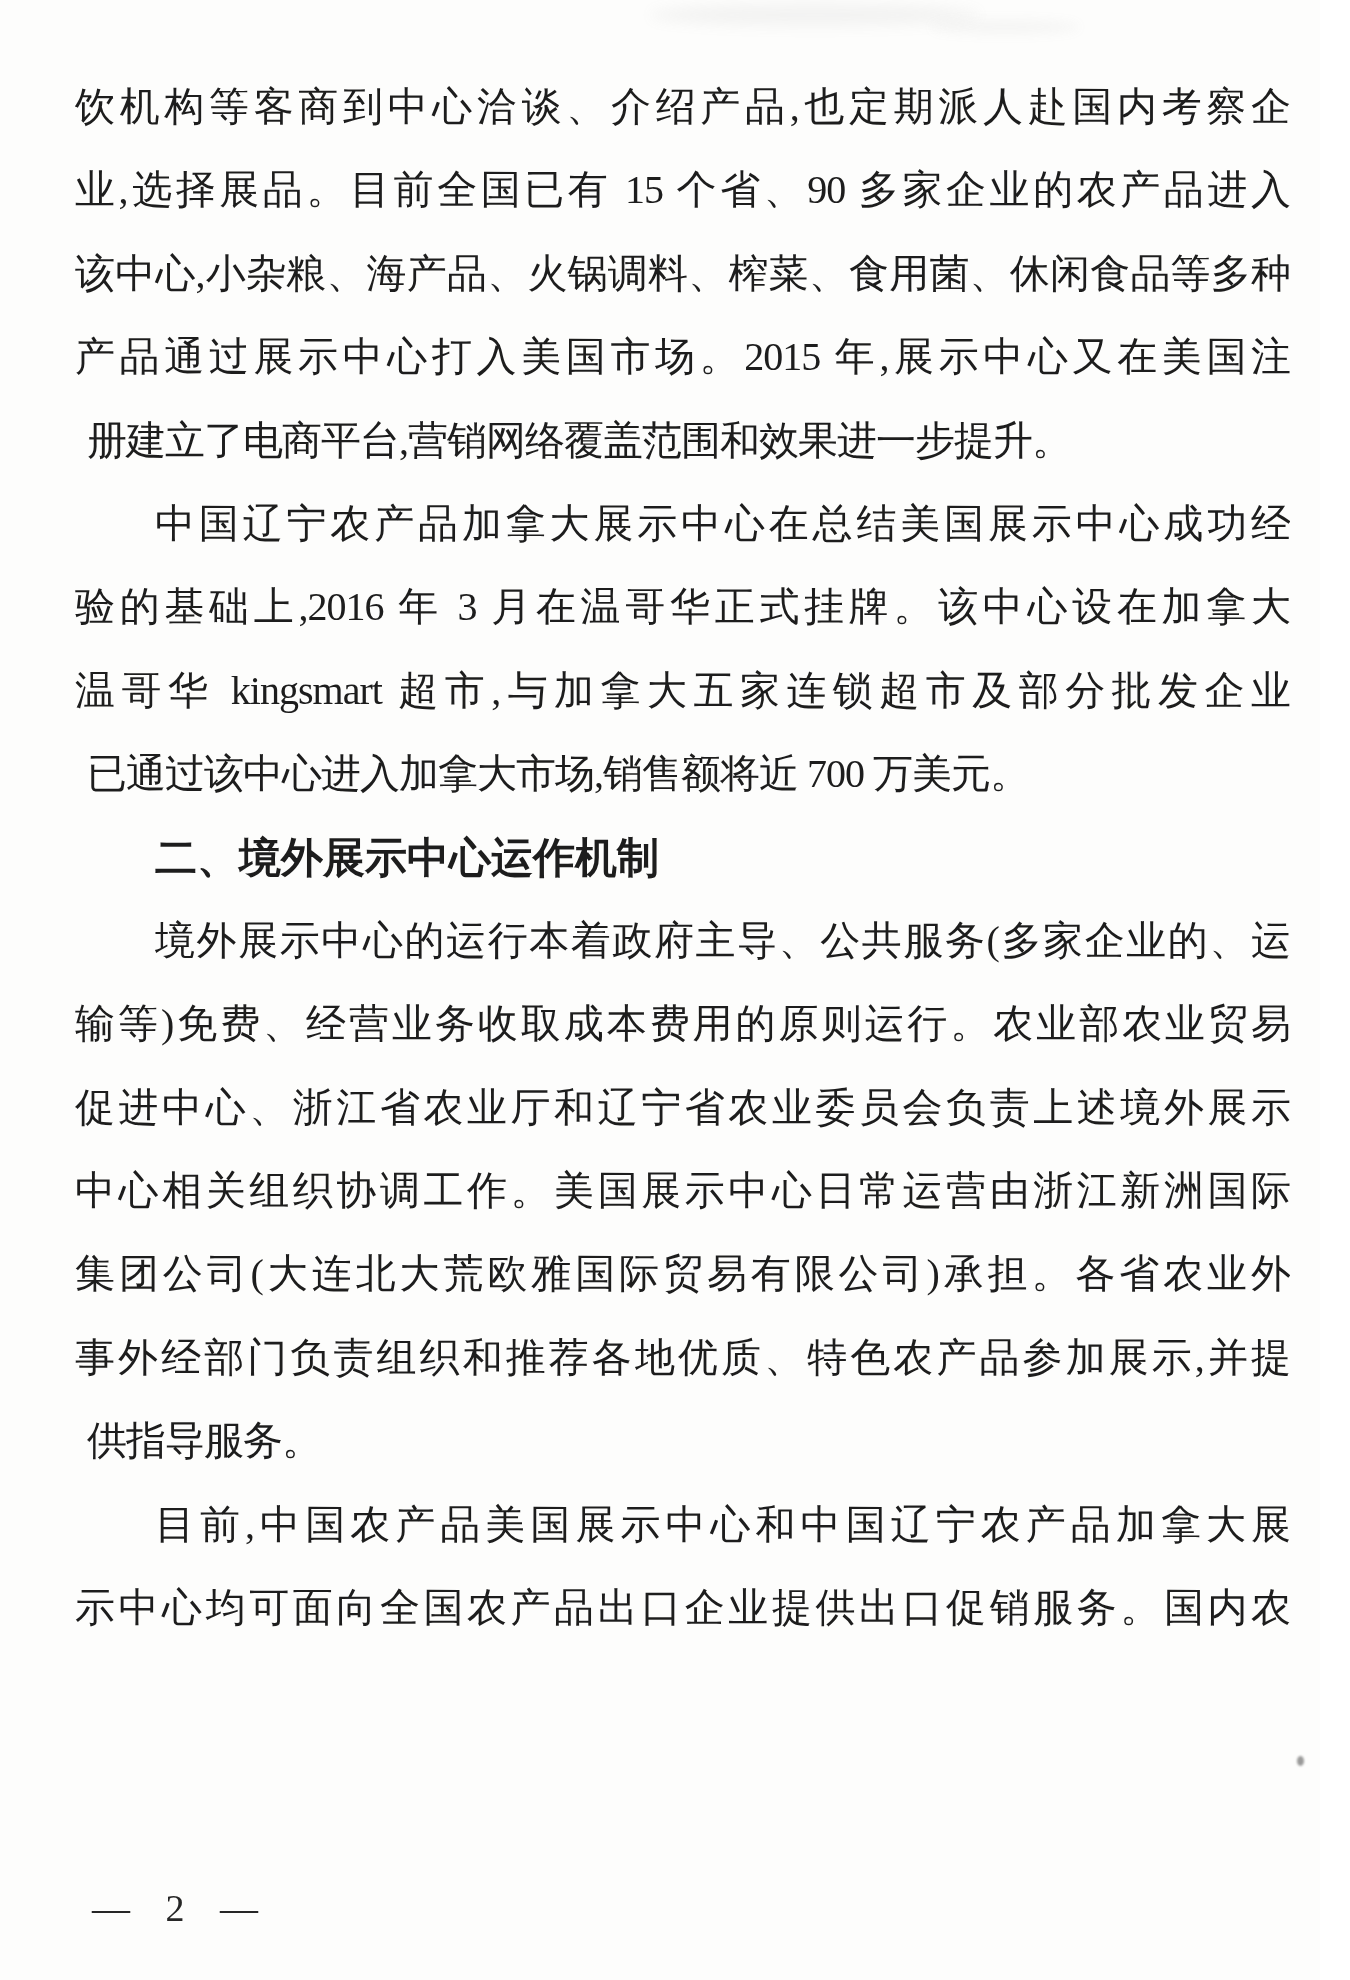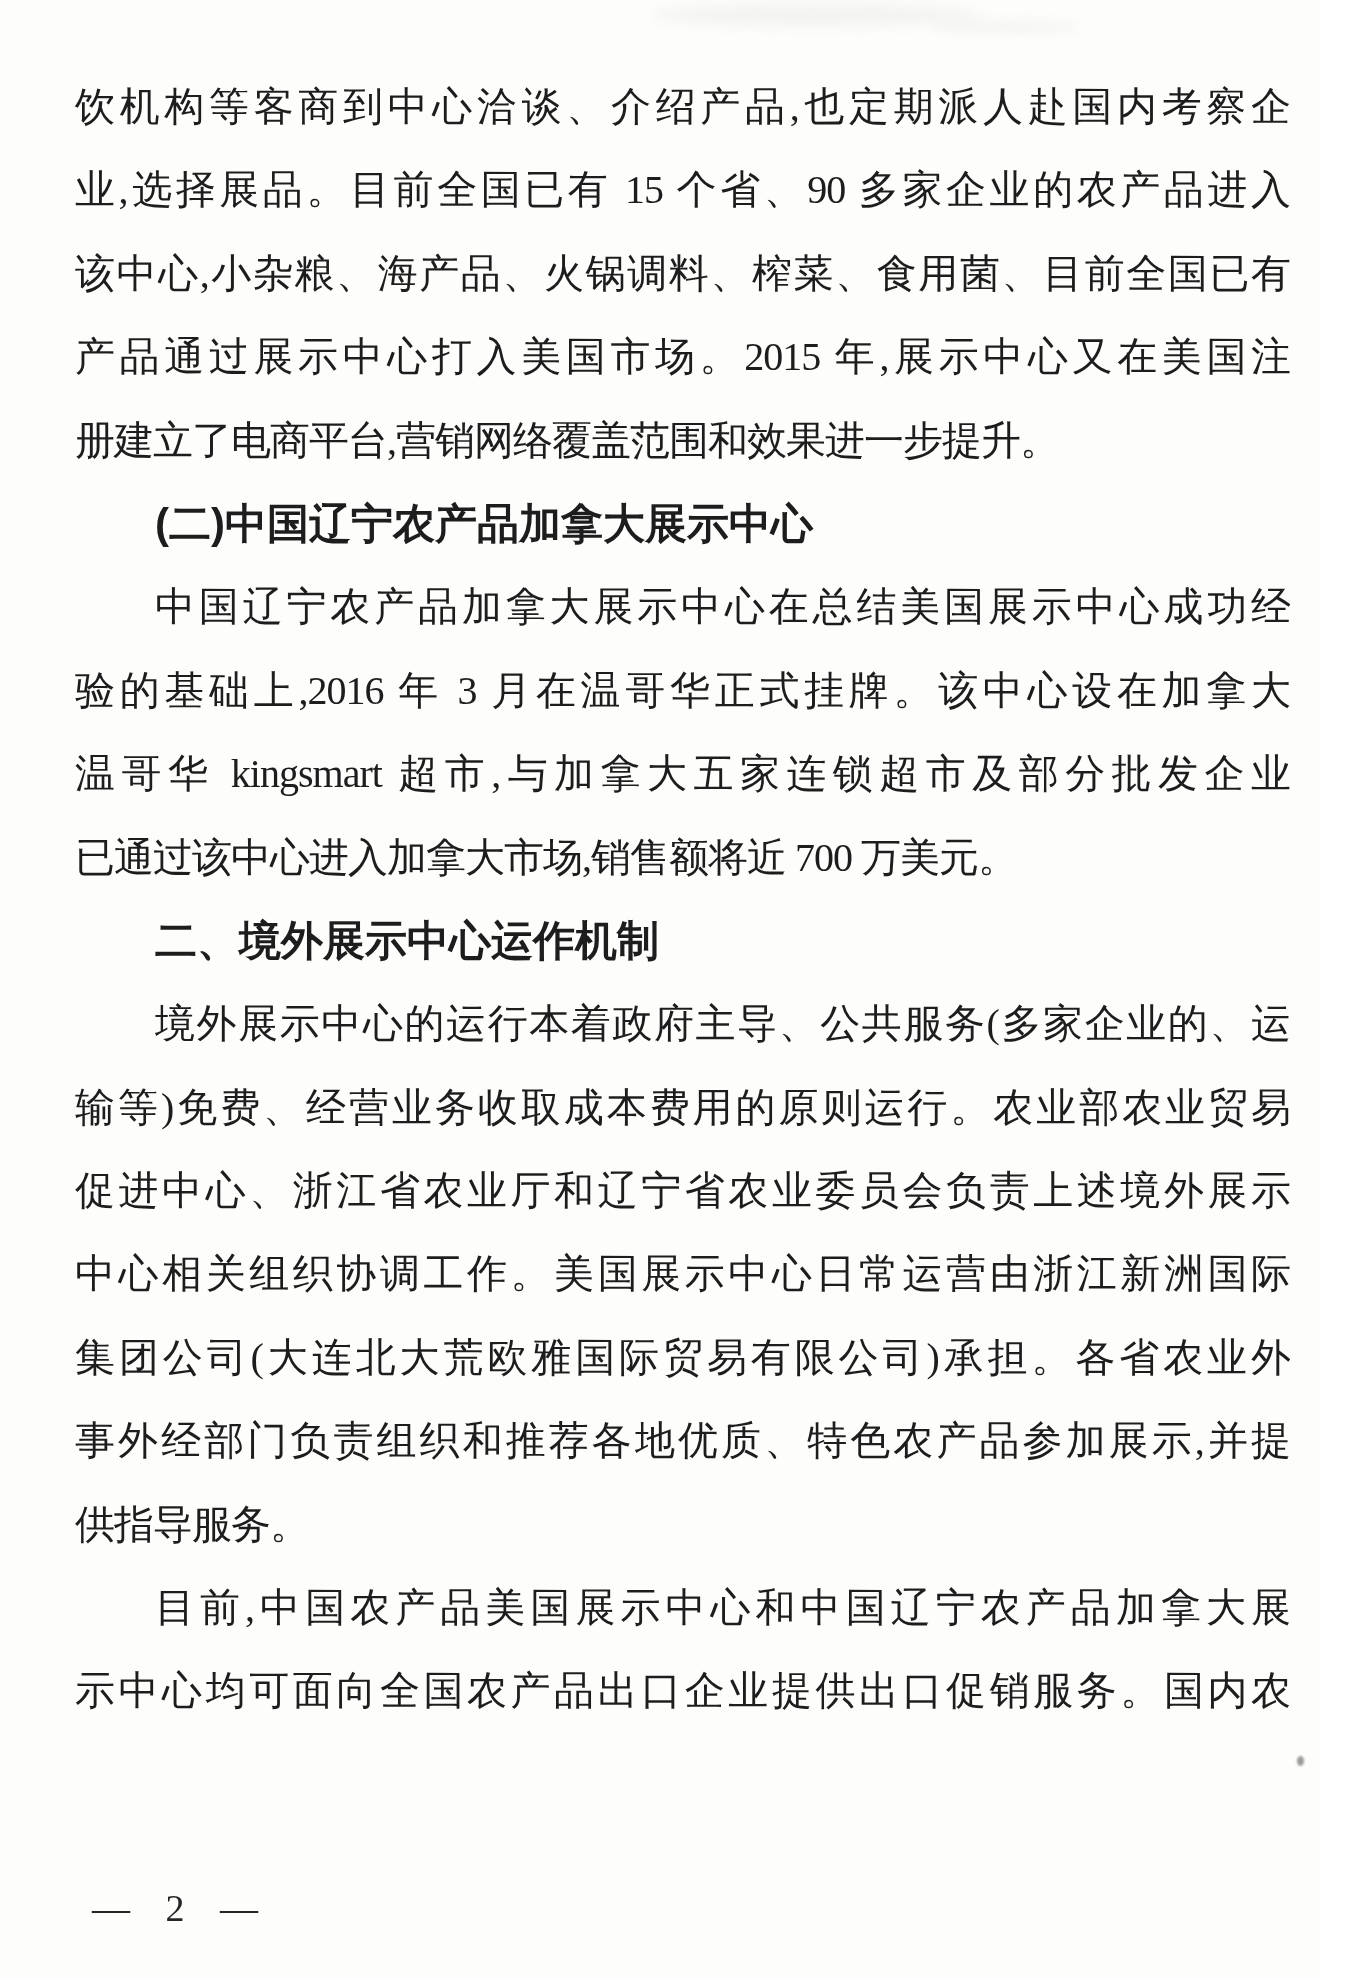--- a/index.html
+++ b/index.html
@@ -31,20 +31,21 @@
     color: #1d1d1d;
     text-align: justify;
     text-align-last: justify;
     text-justify: inter-character;
     overflow: hidden;
   }
 
   .line.end {
     text-align: left;
     text-align-last: left;
+    margin-left: 12px;
   }
 
   .line.indent {
     text-indent: 80px;
   }
 
   .line.heading {
     font-family: "Liberation Sans", sans-serif;
     font-weight: 700;
     font-size: 42px;
@@ -84,24 +85,23 @@
 
 <div class="page">
 
   <div class="scan-artifact artifact-top-1"></div>
   <div class="scan-artifact artifact-top-2"></div>
   <div class="scan-artifact artifact-dot"></div>
 
   <div class="content">
     <div class="line fill">饮机构等客商到中心洽谈、介绍产品,也定期派人赴国内考察企</div>
     <div class="line fill">业,选择展品。目前全国已有 15 个省、90 多家企业的农产品进入</div>
-    <div class="line fill">该中心,小杂粮、海产品、火锅调料、榨菜、食用菌、目前全国已有</div>
+    <div class="line fill">该中心,小杂粮、海产品、火锅调料、榨菜、食用菌、休闲食品等多种</div>
     <div class="line fill">产品通过展示中心打入美国市场。2015 年,展示中心又在美国注</div>
     <div class="line end">册建立了电商平台,营销网络覆盖范围和效果进一步提升。</div>
-    <div class="line heading">(二)中国辽宁农产品加拿大展示中心</div>
     <div class="line fill indent">中国辽宁农产品加拿大展示中心在总结美国展示中心成功经</div>
     <div class="line fill">验的基础上,2016 年 3 月在温哥华正式挂牌。该中心设在加拿大</div>
     <div class="line fill">温哥华 kingsmart 超市,与加拿大五家连锁超市及部分批发企业</div>
     <div class="line end">已通过该中心进入加拿大市场,销售额将近 700 万美元。</div>
     <div class="line heading">二、境外展示中心运作机制</div>
     <div class="line fill indent">境外展示中心的运行本着政府主导、公共服务(多家企业的、运</div>
     <div class="line fill">输等)免费、经营业务收取成本费用的原则运行。农业部农业贸易</div>
     <div class="line fill">促进中心、浙江省农业厅和辽宁省农业委员会负责上述境外展示</div>
     <div class="line fill">中心相关组织协调工作。美国展示中心日常运营由浙江新洲国际</div>
     <div class="line fill">集团公司(大连北大荒欧雅国际贸易有限公司)承担。各省农业外</div>

